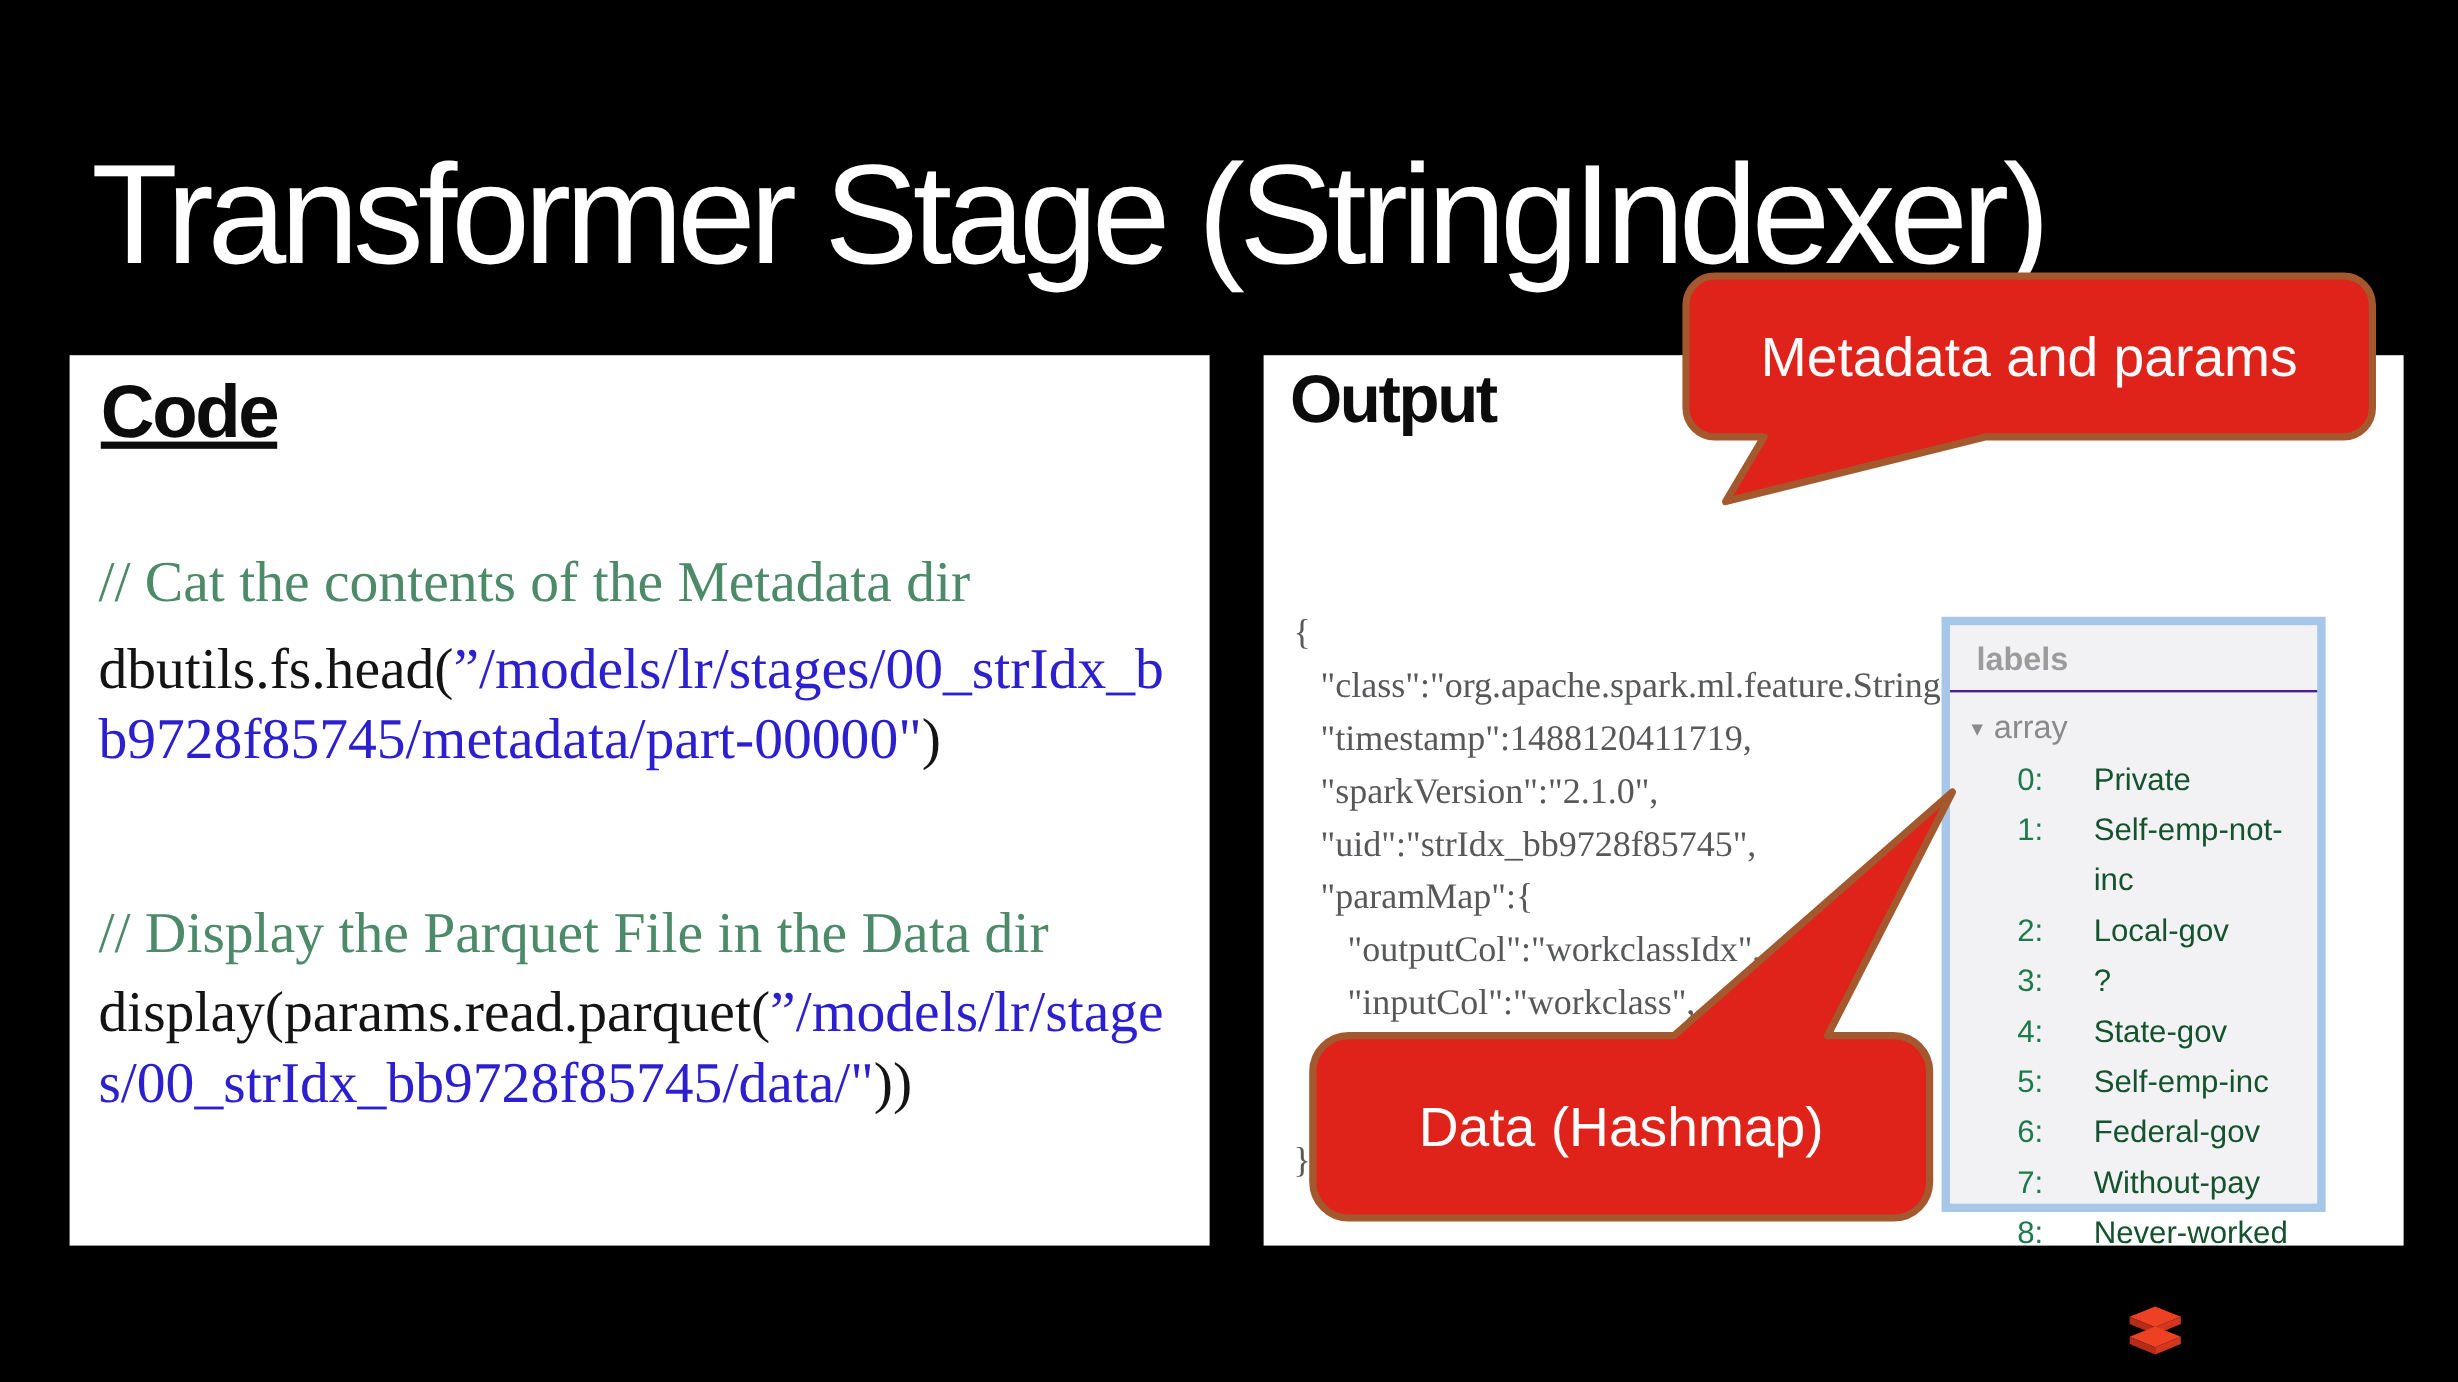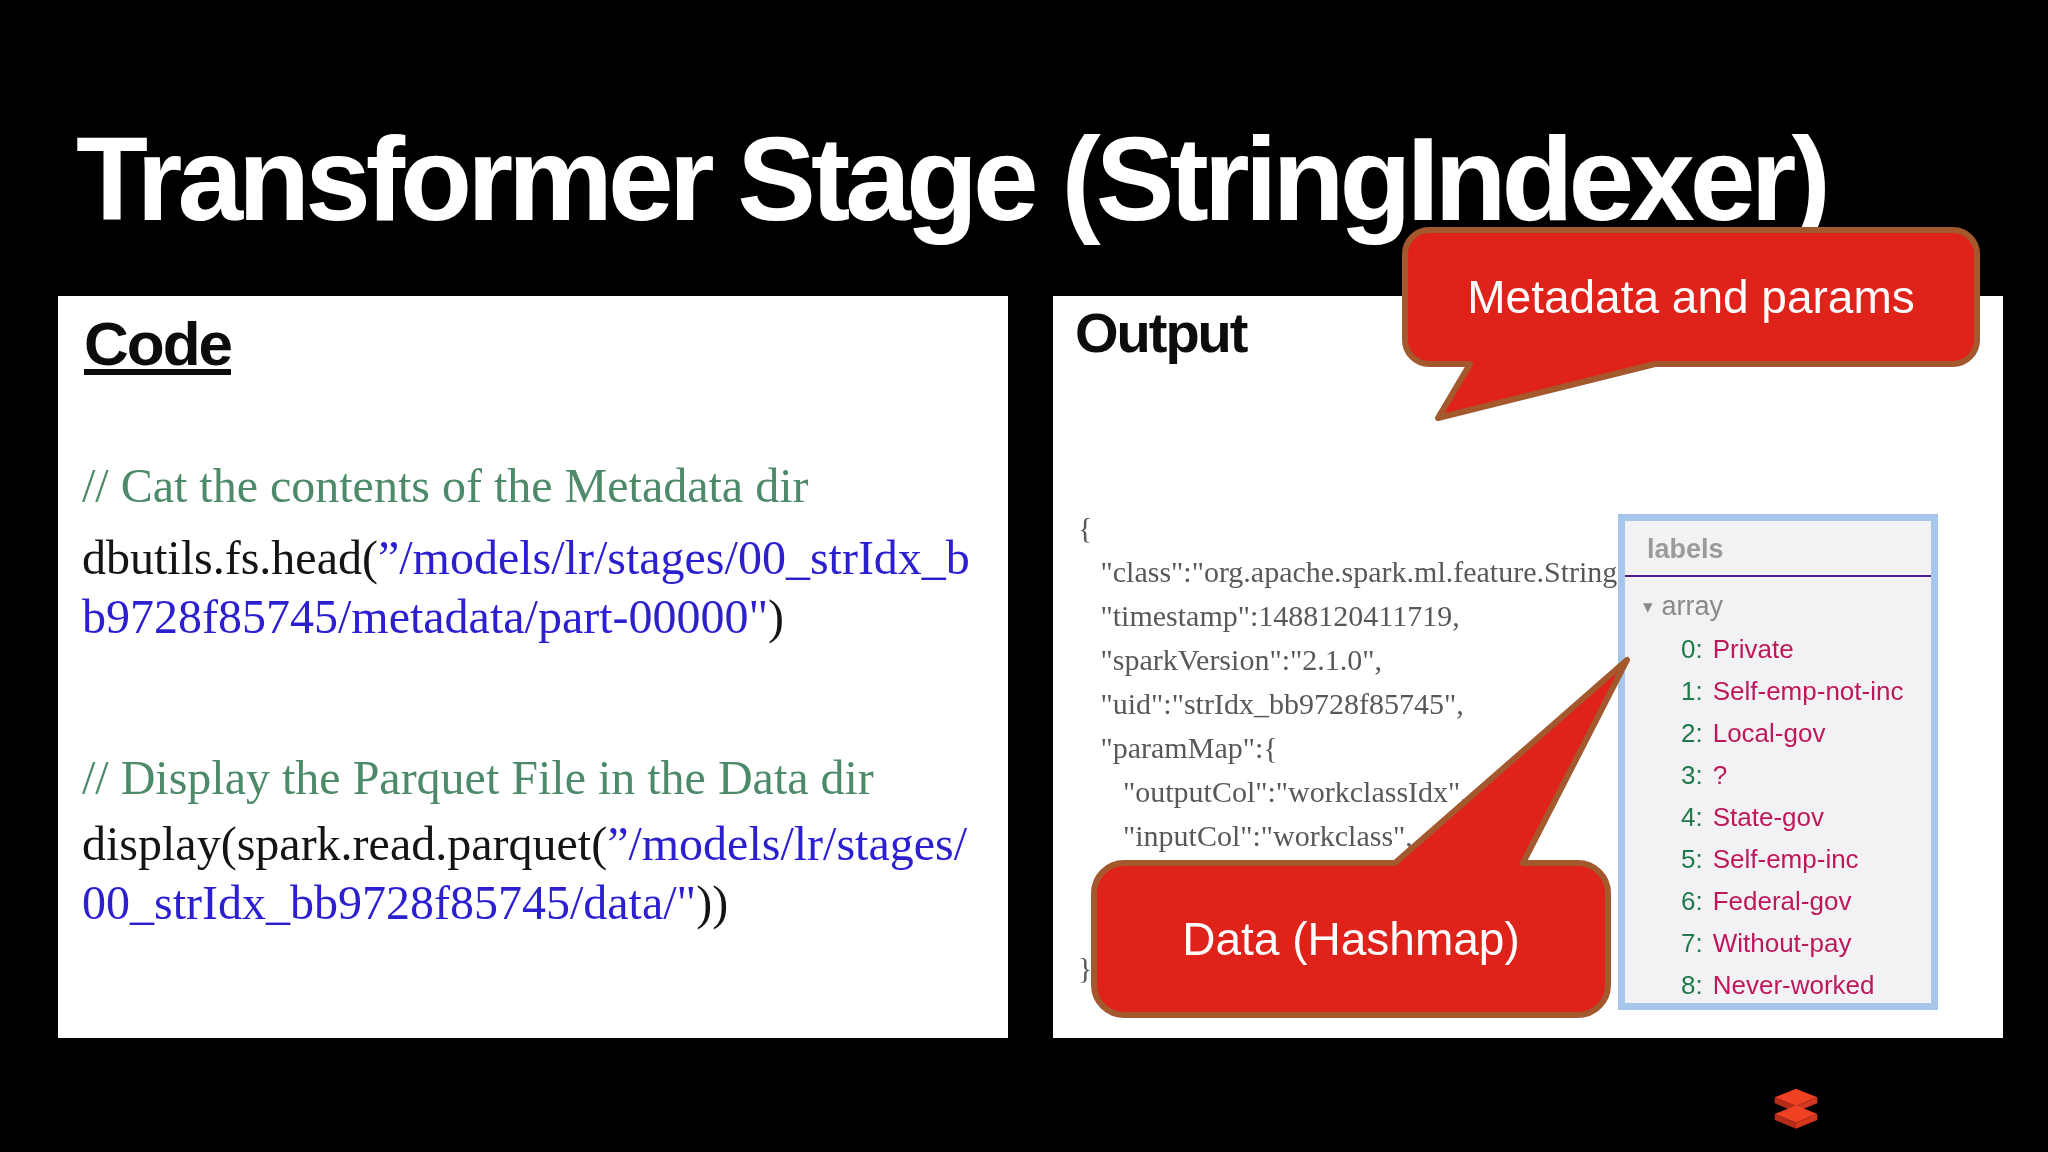--- a/index.html
+++ b/index.html
@@ -1,21 +1,21 @@
 <!DOCTYPE html>
 <html><head>
 <meta charset="utf-8">
 <style>
   html,body{margin:0;padding:0;background:#000;}
   body{width:2048px;height:1152px;position:relative;overflow:hidden;
        font-family:"Liberation Sans",sans-serif;}
 
   .slide-title{
     position:absolute;left:76px;top:36px;color:#fff;
-    font-size:118px;font-weight:700;letter-spacing:-5px;line-height:1.1;
+    font-size:118px;font-weight:400;letter-spacing:-5px;line-height:1.1;
     font-family:"Liberation Sans",sans-serif;white-space:nowrap;
   }
 
   .panel{position:absolute;background:#fff;top:296px;height:742px;}
   .panel-code{left:58px;width:950px;}
   .panel-output{left:1053px;width:950px;}
 
   .panel h2{
     margin:0;position:absolute;color:#0c0c0c;font-weight:700;
     font-family:"Liberation Sans",sans-serif;letter-spacing:-2px;
@@ -51,21 +51,21 @@
     border-bottom:2px solid #4c1d95;
   }
   .array-row{
     margin:14px 0 6px 18px;font-size:27px;color:#8a8a8a;
     display:flex;align-items:center;gap:9px;
   }
   .tri{font-size:19px;color:#8a8a8a;}
   .labels-list{margin-left:56px;}
   .label-row{display:flex;gap:10px;font-size:26px;line-height:42px;}
   .label-row .idx{color:#1e7a4a;}
-  .label-row .val{color:#be185d;}
+  .label-row .val{color:#14532d;margin-left:32px;}
 
   .callout-svg{position:absolute;}
   #callout1-svg{left:1395px;top:222px;width:600px;height:210px;}
   #callout2-svg{left:1085px;top:645px;width:560px;height:410px;}
   .callout-text{
     position:absolute;display:flex;align-items:center;justify-content:center;
     color:#fdfdfd;font-size:46px;font-family:"Liberation Sans",sans-serif;
   }
   #callout1-text{left:1405px;top:230px;width:572px;height:134px;}
   #callout2-text{left:1094px;top:863px;width:514px;height:152px;}
@@ -85,21 +85,21 @@
 
 <section class="panel panel-code">
   <h2>Code</h2>
 
   <div class="codeblock b1 comment">// Cat the contents of the Metadata dir</div>
 
   <div class="codeblock c1 codeline"><span>dbutils.fs.head(</span><span class="str">”/models/lr/stages/00_strIdx_bb9728f85745/metadata/part-00000"</span><span>)</span></div>
 
   <div class="codeblock b2 comment">// Display the Parquet File in the Data dir</div>
 
-  <div class="codeblock c2 codeline"><span>display(spark.read.parquet(</span><span class="str">”/models/lr/stages/00_strIdx_bb9728f85745/data/"</span><span>))</span></div>
+  <div class="codeblock c2 codeline"><span>display(params.read.parquet(</span><span class="str">”/models/lr/stages/00_strIdx_bb9728f85745/data/"</span><span>))</span></div>
 </section>
 
 <section class="panel panel-output">
   <h2>Output</h2>
 
   <div class="json">
     
   <div class="json-line">{</div><div class="json-line">   "class":"org.apache.spark.ml.feature.StringIndexerModel",</div><div class="json-line">   "timestamp":1488120411719,</div><div class="json-line">   "sparkVersion":"2.1.0",</div><div class="json-line">   "uid":"strIdx_bb9728f85745",</div><div class="json-line">   "paramMap":{</div><div class="json-line">      "outputCol":"workclassIdx",</div><div class="json-line">      "inputCol":"workclass",</div><div class="json-line">      "handleInvalid":"error"</div><div class="json-line">   }</div><div class="json-line">}</div></div>
 
   <div class="labels-box">

